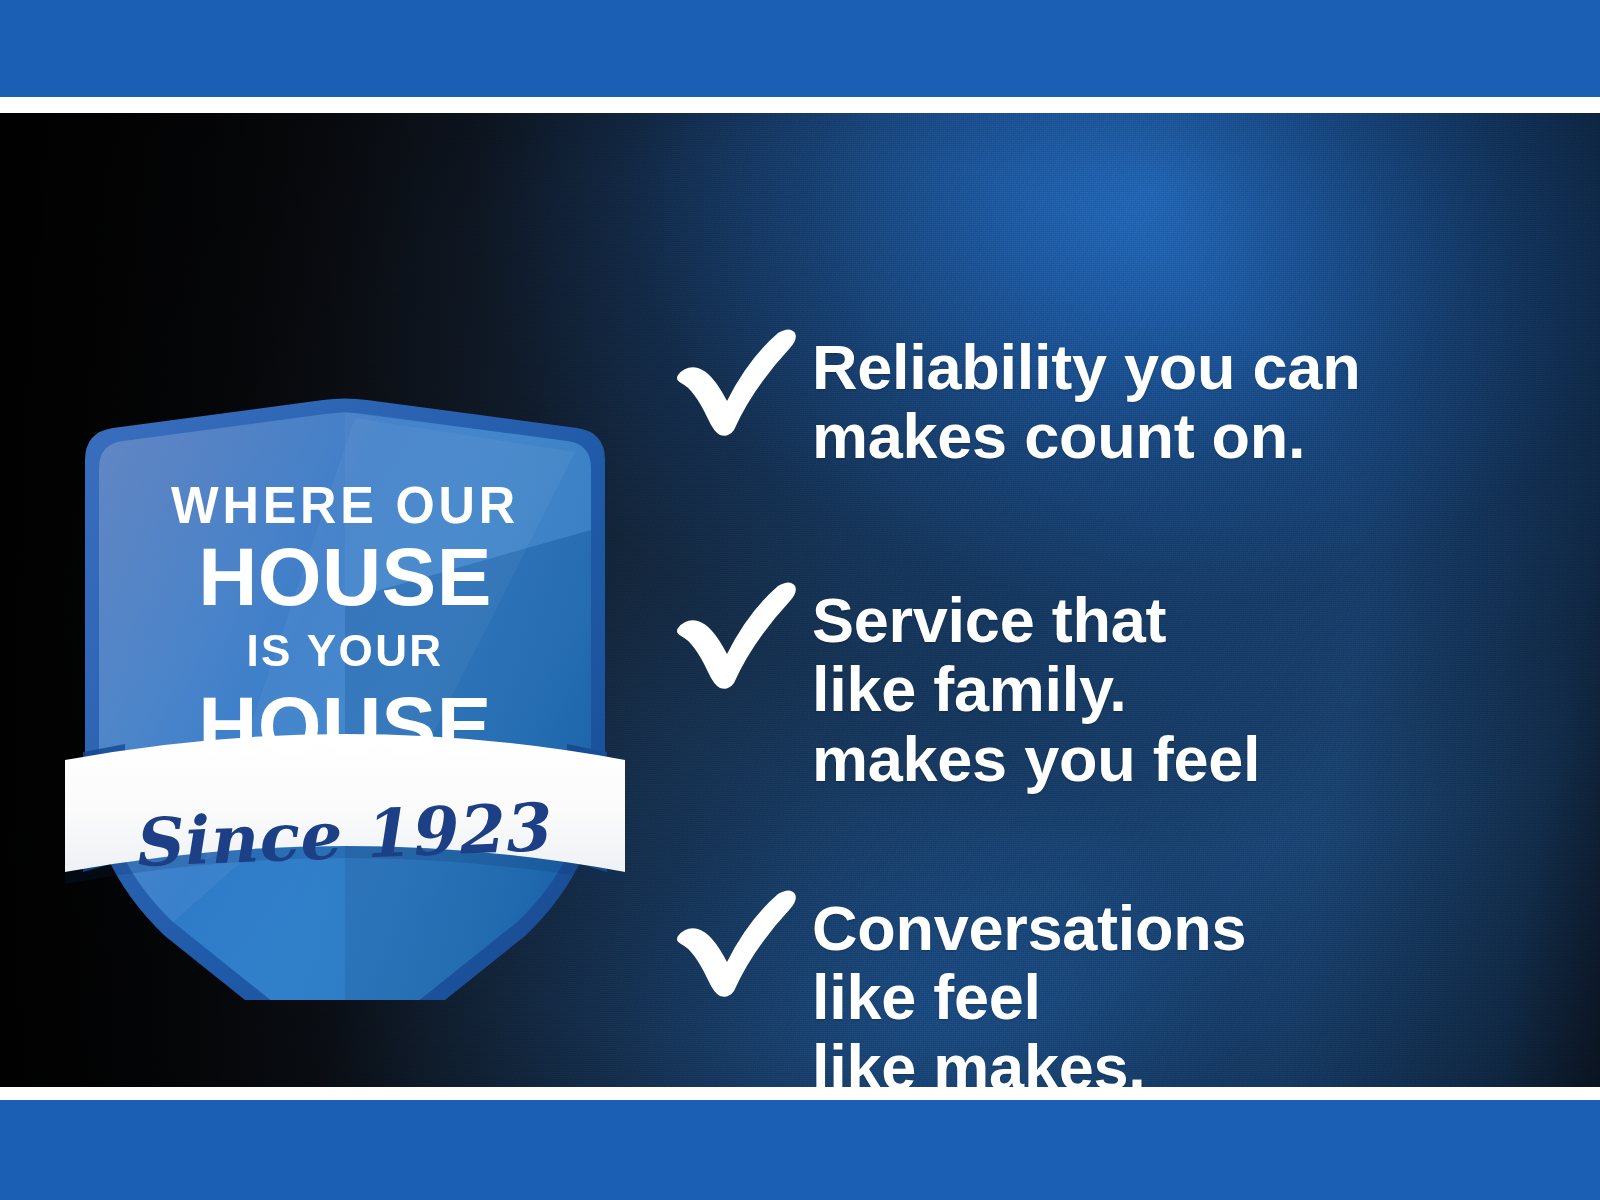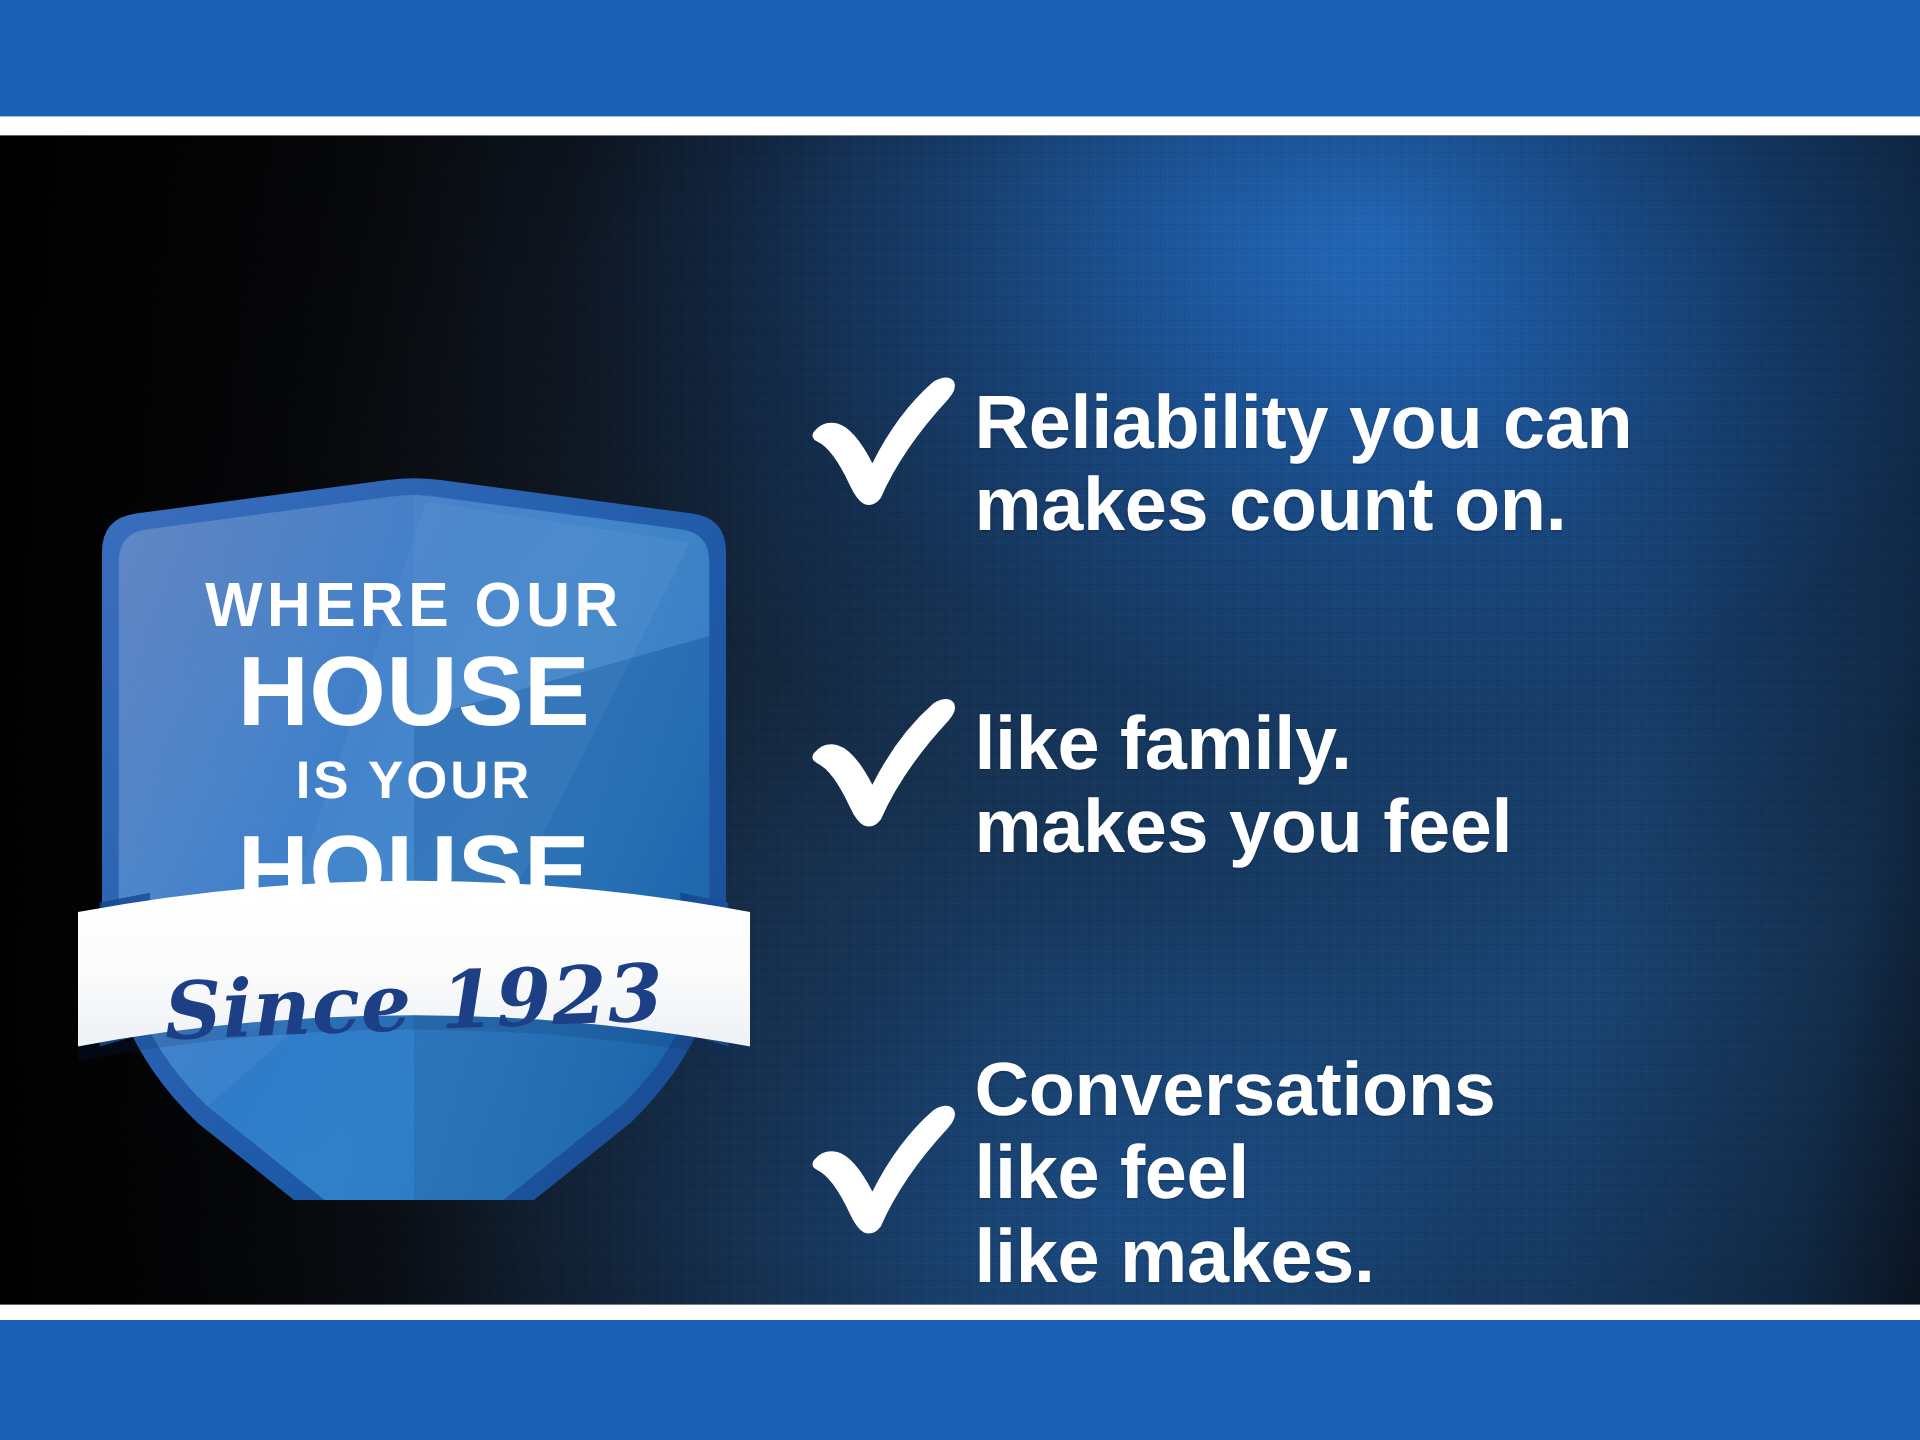--- a/index.html
+++ b/index.html
@@ -148,23 +148,23 @@
     top: 195px;
     width: 860px;
   }
   .benefit {
     position: absolute;
     left: 0;
     width: 860px;
     display: flex;
     align-items: flex-start;
   }
-  .benefit-1 { top: 0px; }
+  .benefit-1 { top: 15px; }
   .benefit-2 { top: 268px; }
-  .benefit-3 { top: 556px; align-items: center; }
+  .benefit-3 { top: 576px; }
 
   .check {
     flex: 0 0 auto;
     width: 130px;
     height: 115px;
     margin-right: 12px;
   }
   .check svg { display: block; width: 130px; height: 115px; }
 
   .benefit-text {
@@ -308,20 +308,21 @@
         </div>
       </div>
 
       <div class="benefit benefit-2">
         <div class="check">
           <svg viewBox="0 0 130 115" xmlns="http://www.w3.org/2000/svg">
             <path d="M 8 52 Q 16 42 28 45 Q 42 49 57 78 Q 78 36 108 10 Q 120 3 125 10 Q 128 16 120 25 Q 82 66 64 107 Q 58 115 50 112 Q 44 109 38 96 Q 24 66 11 60 Q 5 57 8 52 Z" fill="#ffffff"></path>
           </svg>
         </div>
         <div class="benefit-text">
+          <span class="ln">Service that</span>
           <span class="ln">like family.</span>
           <span class="ln">makes you feel</span>
         </div>
       </div>
 
       <div class="benefit benefit-3">
         <div class="check">
           <svg viewBox="0 0 130 115" xmlns="http://www.w3.org/2000/svg">
             <path d="M 8 52 Q 16 42 28 45 Q 42 49 57 78 Q 78 36 108 10 Q 120 3 125 10 Q 128 16 120 25 Q 82 66 64 107 Q 58 115 50 112 Q 44 109 38 96 Q 24 66 11 60 Q 5 57 8 52 Z" fill="#ffffff"></path>
           </svg>

